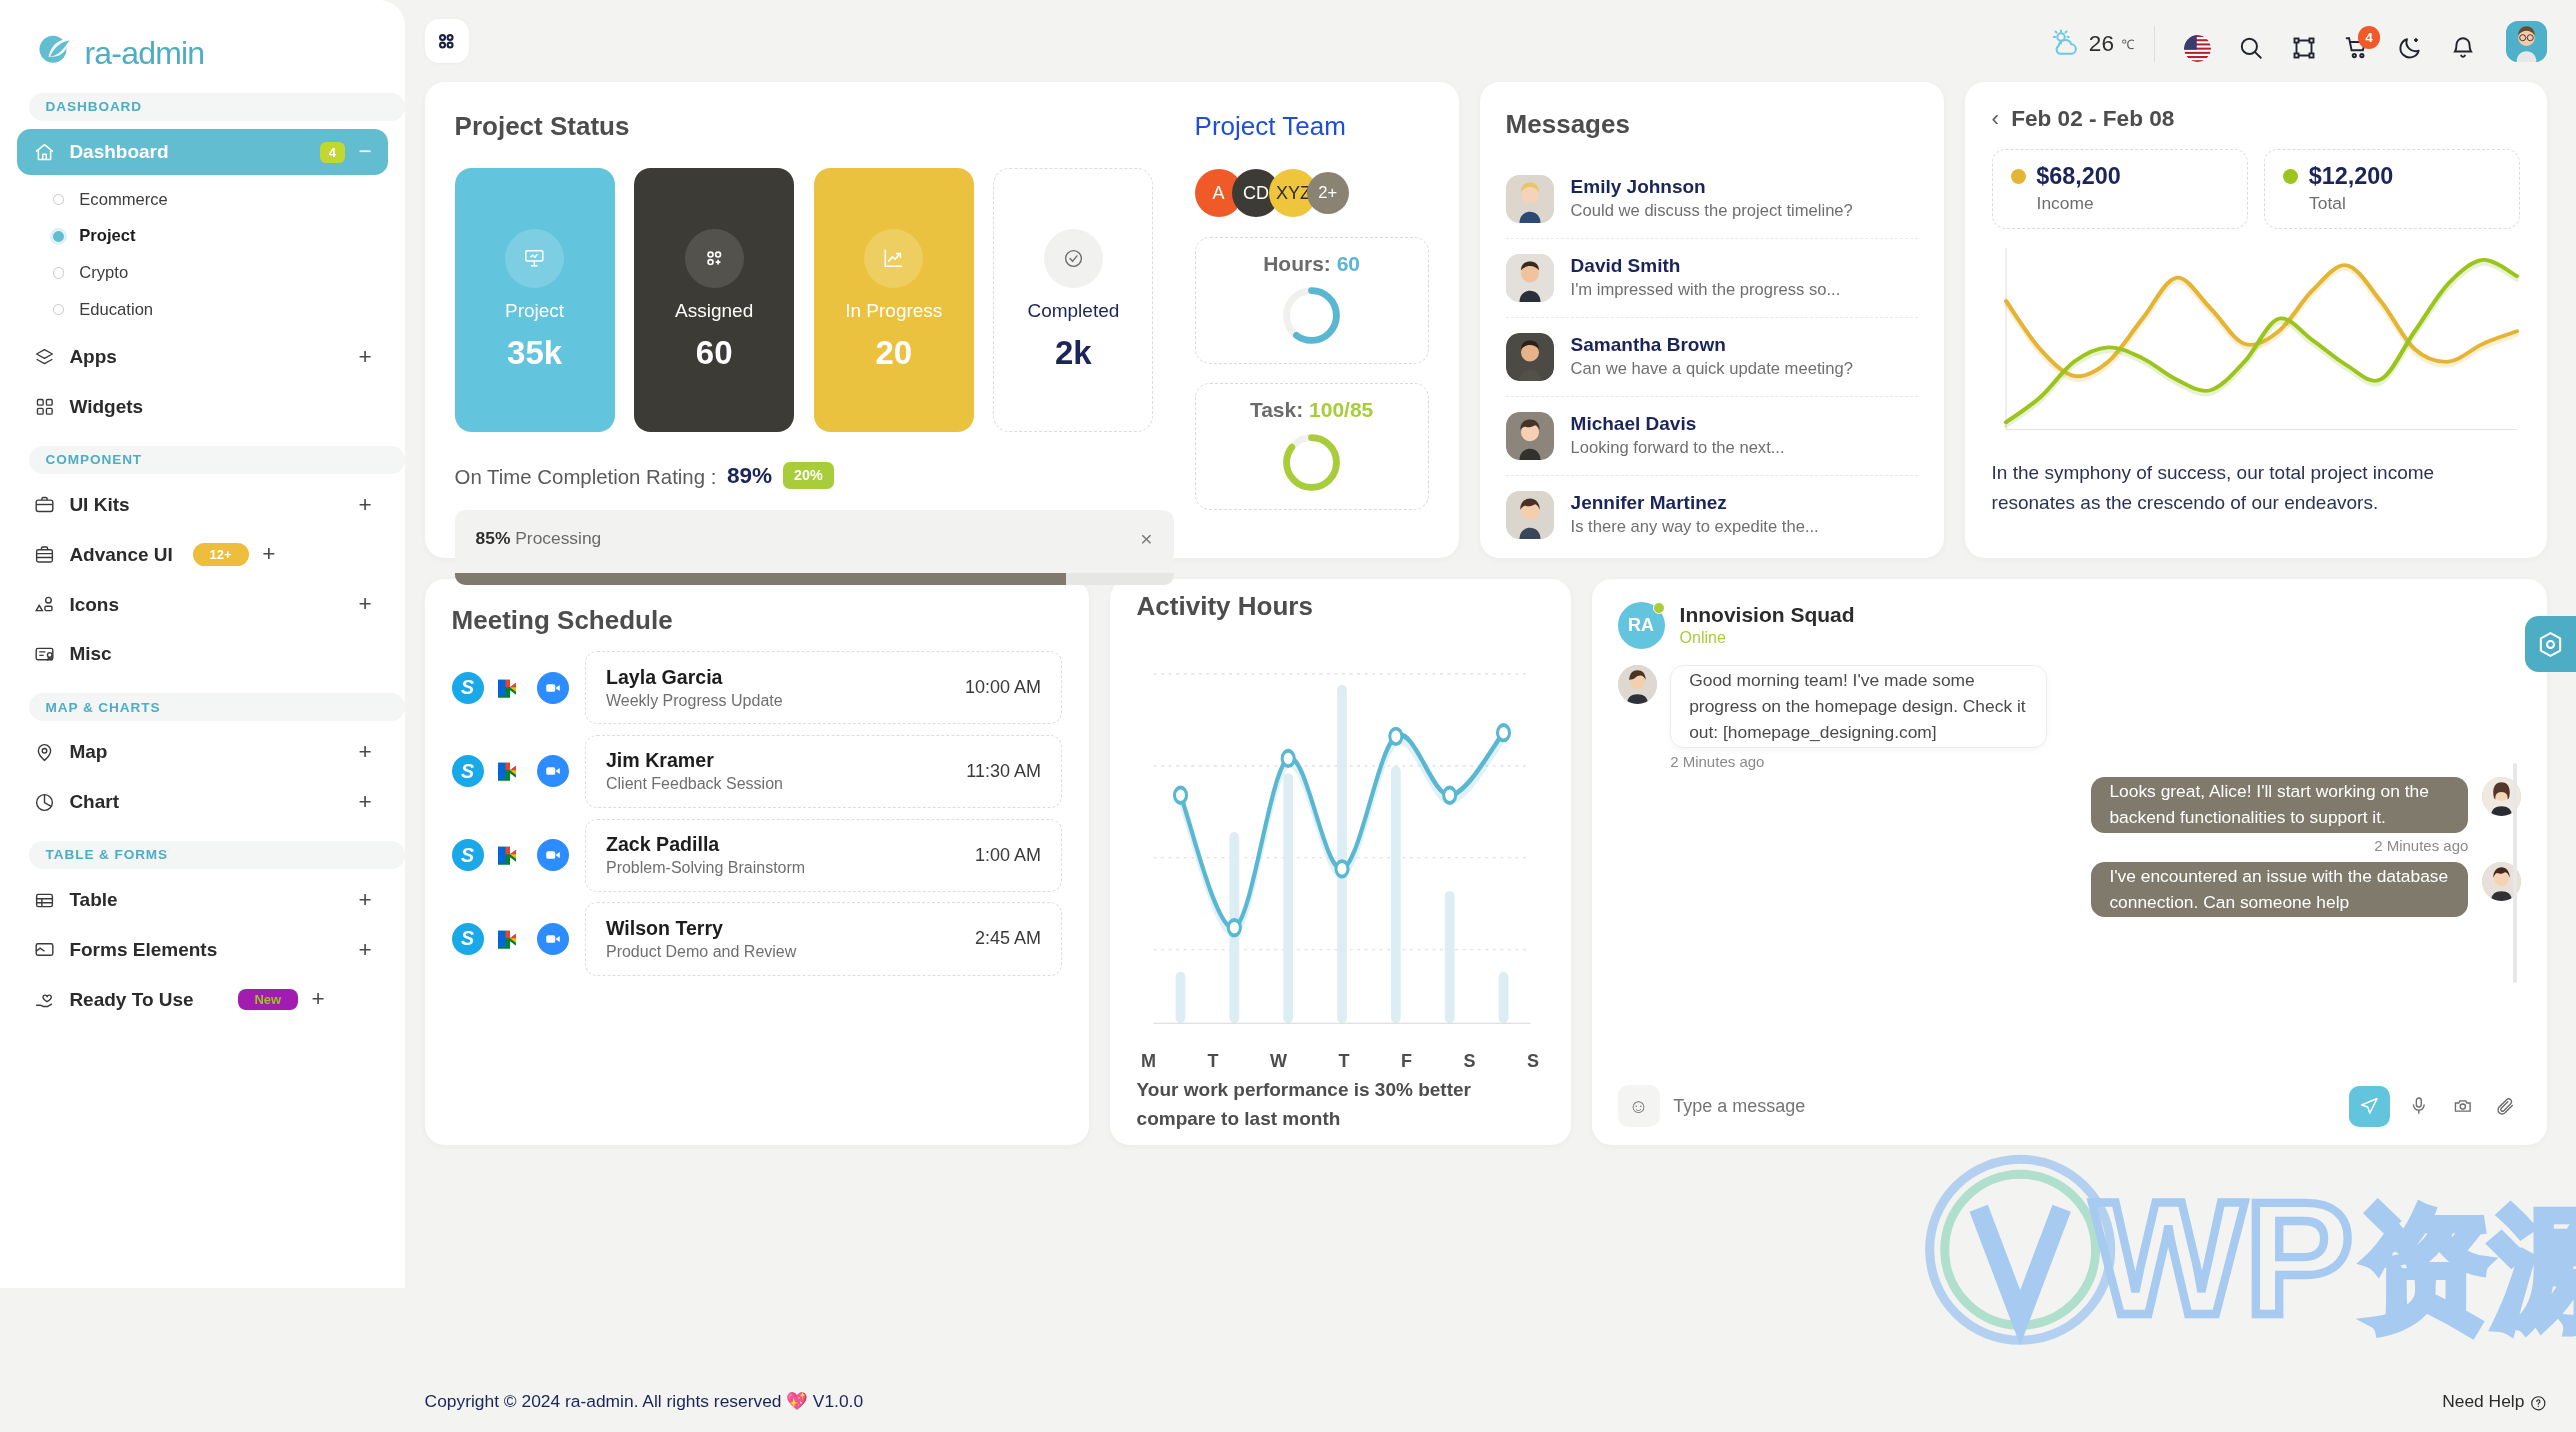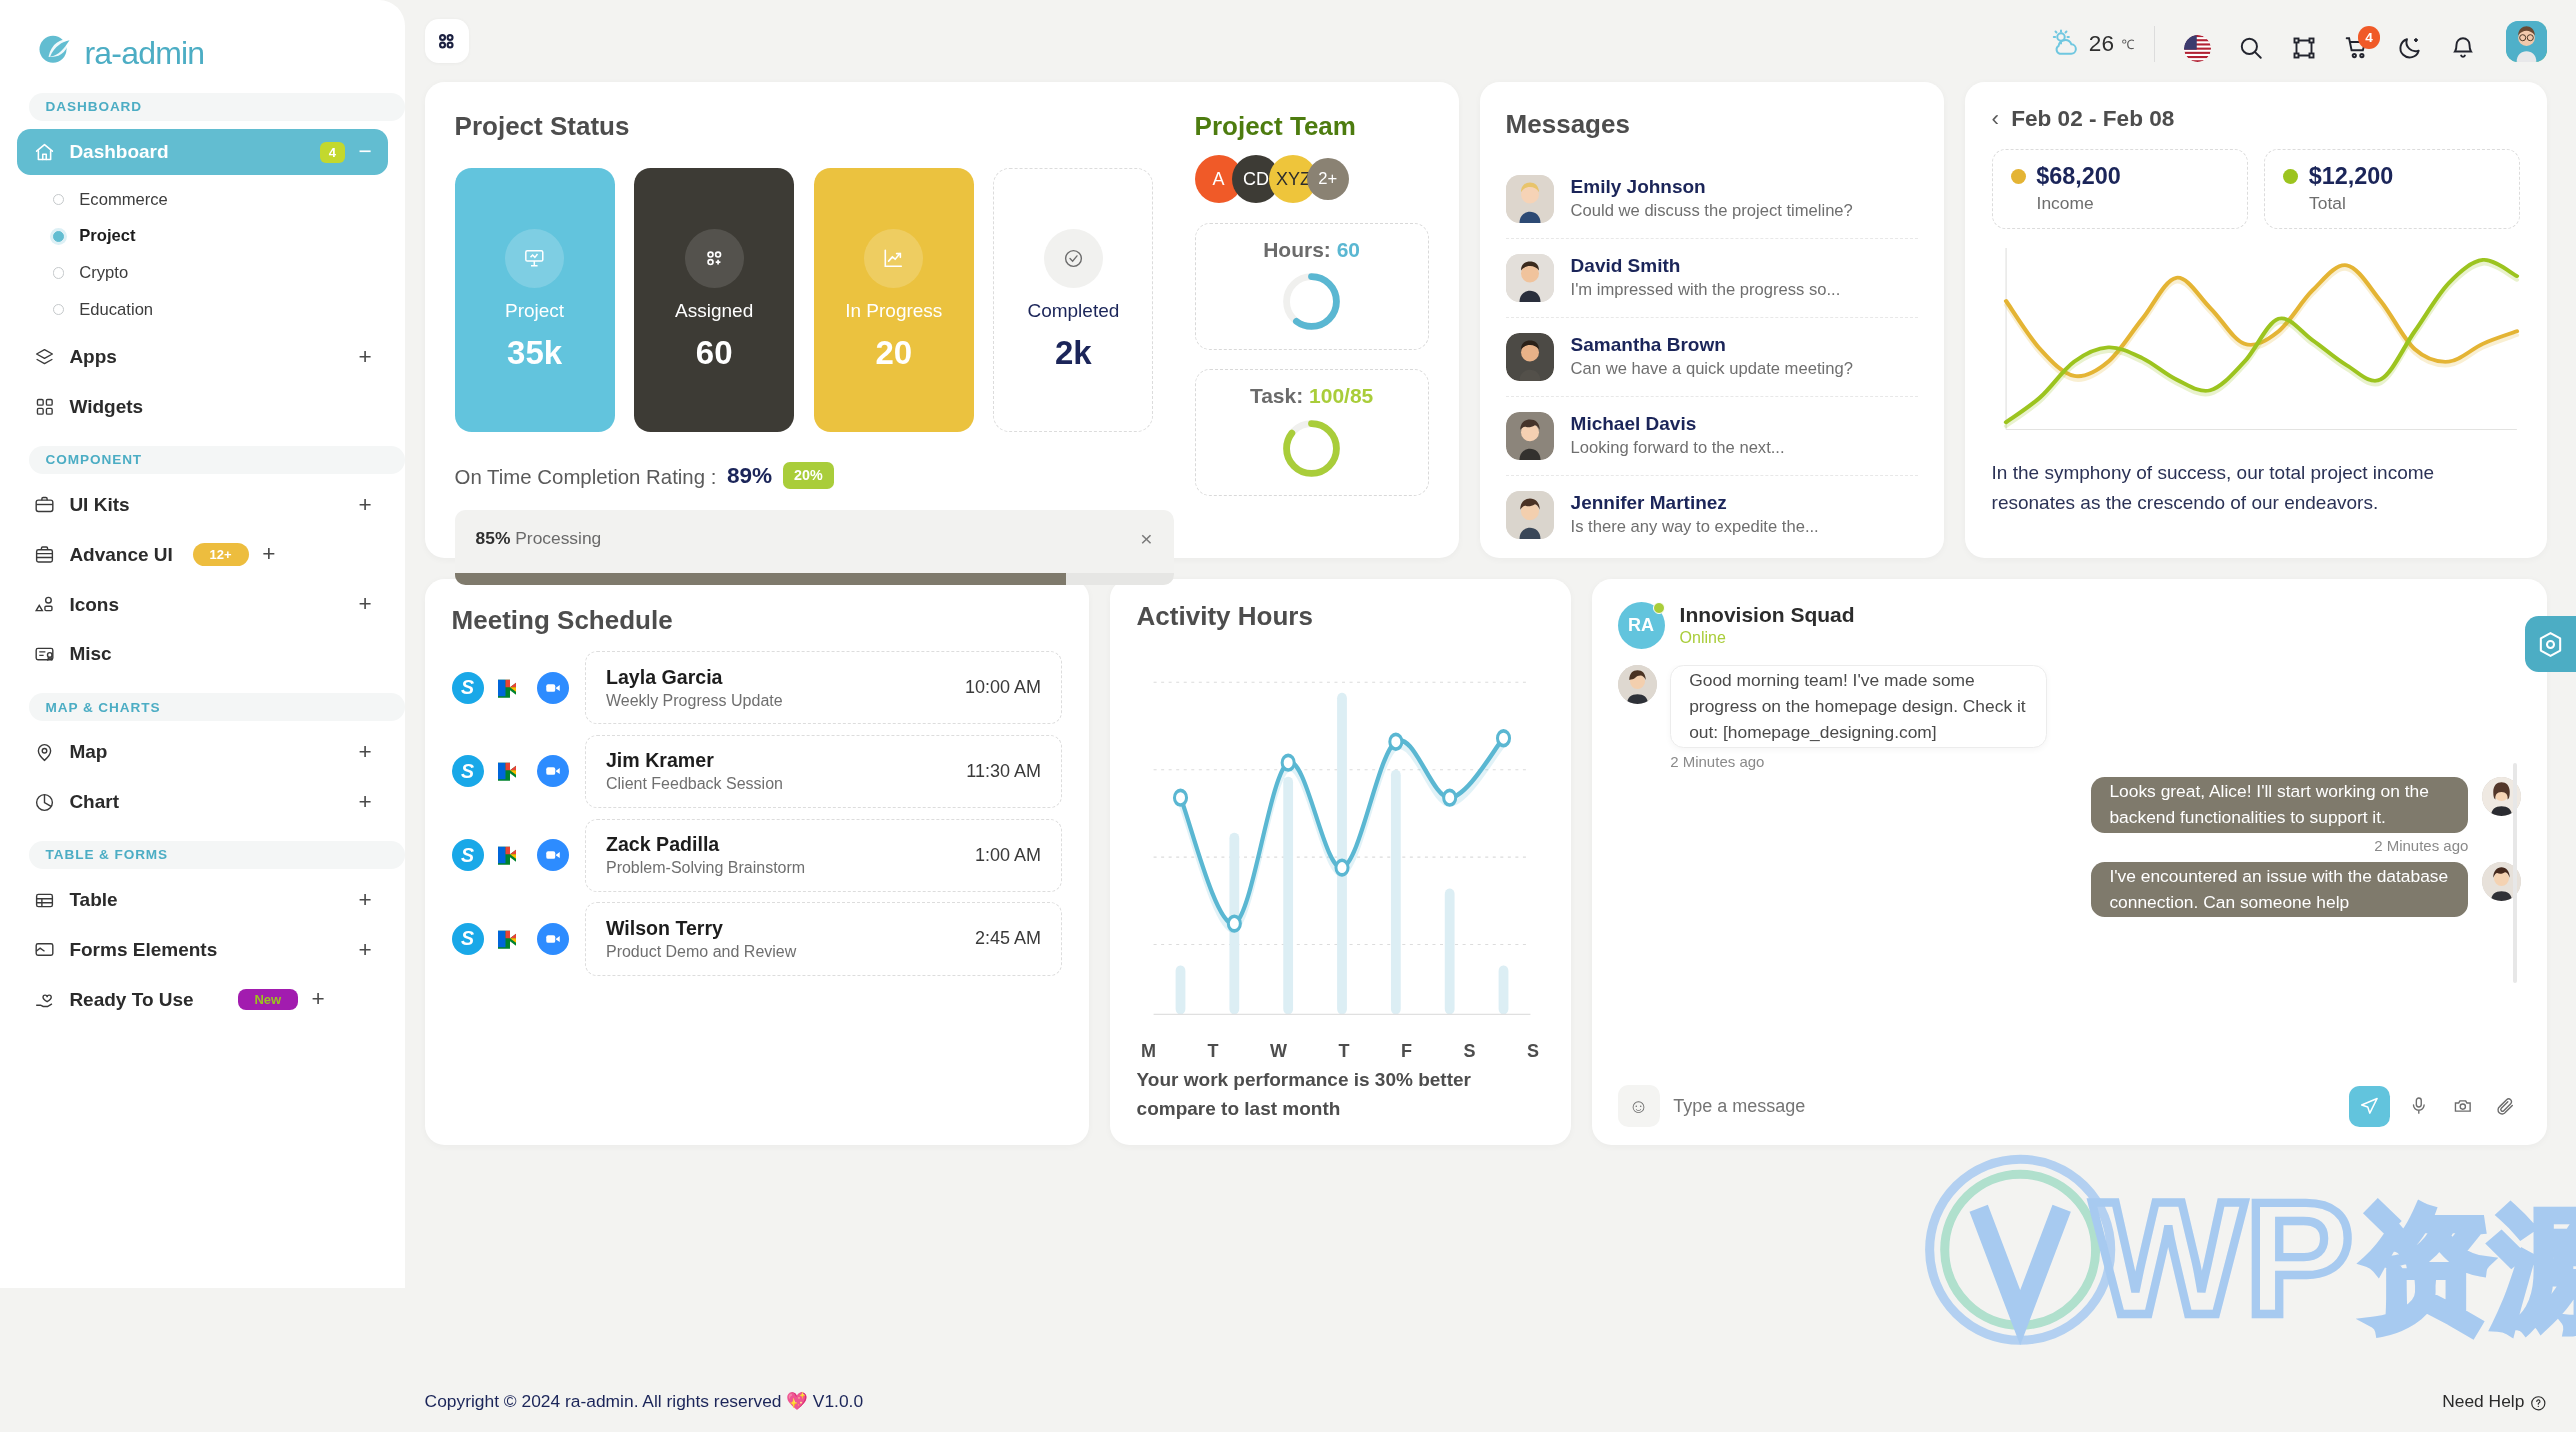--- a/index.html
+++ b/index.html
@@ -116,21 +116,21 @@
   .progress-box { margin-top: 21px; background: #f2f2f0; border-radius: 10.6px; padding: 18px 21px 0 21px; height: 75px; position: relative; overflow: hidden; }
   .progress-head { display: flex; align-items: center; justify-content: space-between; }
   .progress-text { font-size: 17.4px; color: #6a6a6a; }
   .progress-text b { color: #2f2f2f; font-weight: 700; }
   .progress-x { font-size: 21px; color: #7a7a7a; cursor: pointer; line-height: 1; }
   .progress-track { position: absolute; left: 0; right: 0; bottom: 0; height: 12px; background: #e6e6e4; }
   .progress-fill { height: 12px; background: #7f7a6c; }
 
   
   .team-col { flex: 0 0 234px; padding-top: 0; }
-  .team-title { font-size: 26px; font-weight: 700; color: #4d7c0f; margin-bottom: 13px; }
+  .team-title { font-size: 26px; font-weight: 400; color: #1d4ed8; margin-bottom: 27px; }
   .avatars { display: flex; align-items: center; margin-bottom: 19.6px; }
   .av {
     width: 48px; height: 48px; border-radius: 50%; display: flex; align-items: center; justify-content: center;
     color: #fff; font-size: 18px; font-weight: 500; margin-left: -10.6px;
   }
   .av:first-child { margin-left: 0; }
   .av.c1 { background: #f05a28; }
   .av.c2 { background: #3d3b35; }
   .av.c3 { background: #eec53b; color: #2d2d2d; }
   .av.c4 { background: #8a8273; width: 42px; height: 42px; font-size: 16.6px; }
@@ -176,21 +176,21 @@
   .app-zoom { background: #2d8cff; border-radius: 50%; display:flex; align-items:center; justify-content:center; }
   .meet-detail {
     flex: 1; border: 1.5px dashed #dddddd; border-radius: 12px;
     padding: 13.6px 19.6px; display: flex; align-items: center; justify-content: space-between;
   }
   .meet-name { font-size: 19.6px; font-weight: 700; color: #1d1d1d; }
   .meet-sub { font-size: 16px; color: #6f6f6f; margin-top: 3px; }
   .meet-time { font-size: 18px; color: #3a3a3a; }
 
   
-  .act-card { flex: 0 0 461px; padding: 22px 27px; display: flex; flex-direction: column; }
+  .act-card { flex: 0 0 461px; padding: 12px 27px; display: flex; flex-direction: column; }
   .act-chart { flex: 1; position: relative; margin-top: 19.6px; }
   .act-foot { font-size: 19px; color: #4d4d4d; font-weight: 700; line-height: 1.5; margin-top: 4.5px; }
   .act-days { display: flex; justify-content: space-between; padding: 0 4.5px; margin-top: 4.5px; }
   .act-days span { font-size: 18px; color: #4d4d4d; font-weight: 600; }
 
   
   .chat-card { flex: 1; padding: 22.6px 26px 18px 26px; display: flex; flex-direction: column; position: relative; overflow: hidden; }
   .chat-head { display: flex; align-items: center; gap: 15px; }
   .chat-av { width: 47px; height: 47px; border-radius: 50%; background: #62c4dd; color: #fff; font-size: 18px; font-weight: 600; display: flex; align-items: center; justify-content: center; position: relative; }
   .chat-online-dot { position: absolute; top: 0; right: 0; width: 12px; height: 12px; border-radius: 50%; background: #a9cd3a; border: 1.5px solid #fff; }

